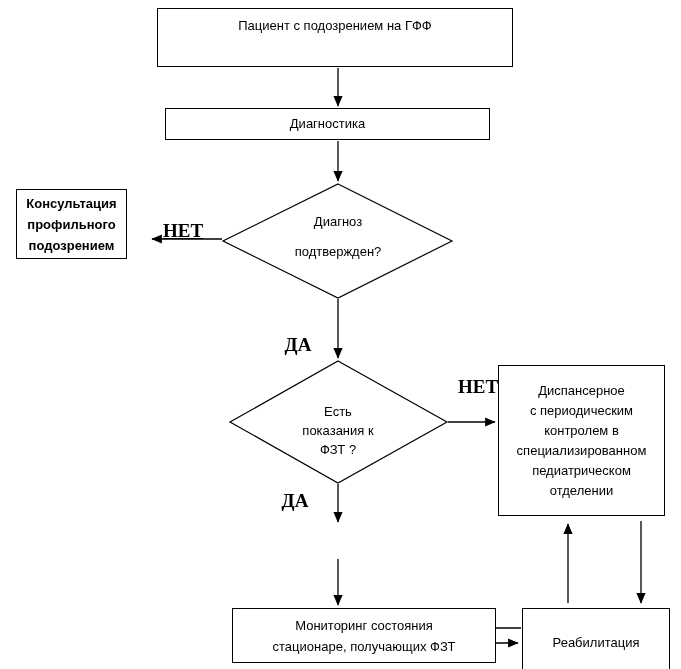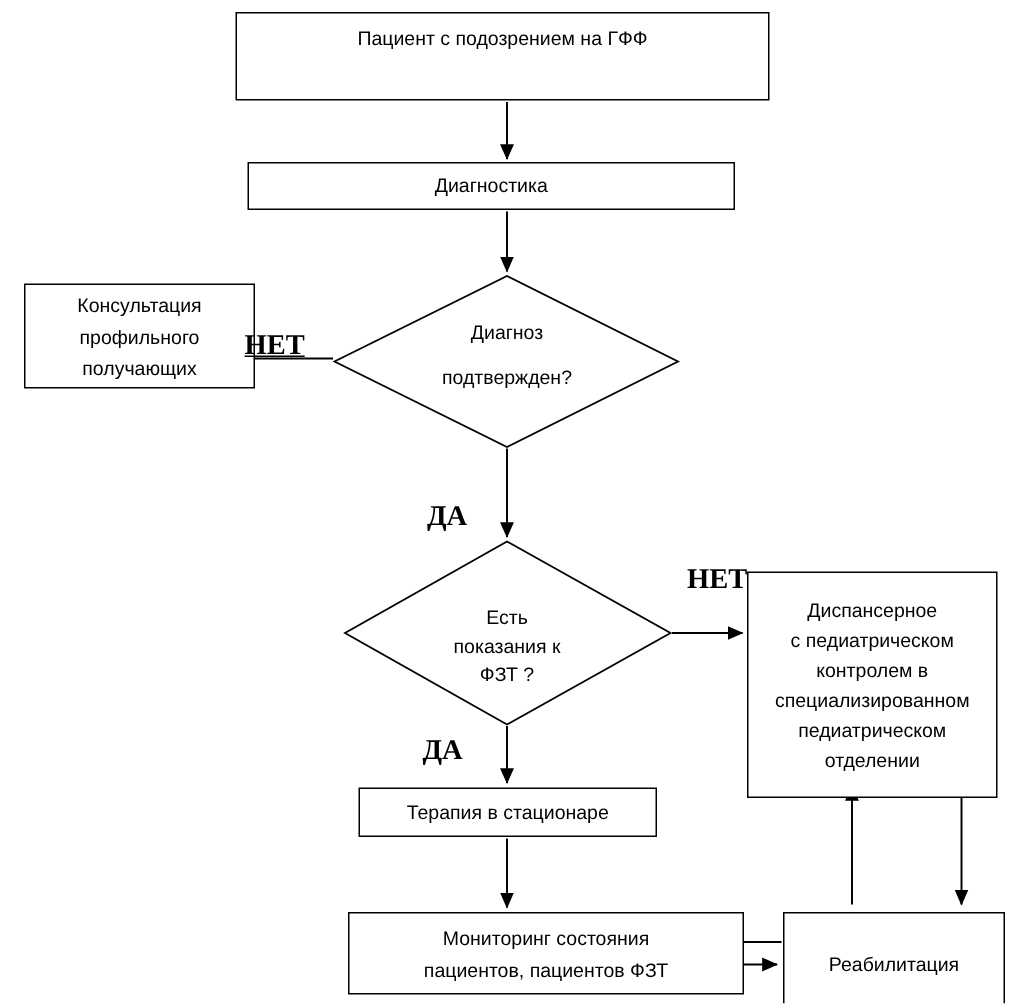--- a/index.html
+++ b/index.html
@@ -94,42 +94,39 @@
   </svg>
 
   <div class="node node-top-align" style="left:157px; top:8px; width:356px; height:59px;">
     <div>Пациент с подозрением на ГФФ</div>
   </div>
 
   <div class="node" style="left:165px; top:108px; width:325px; height:32px;">
     <div>Диагностика</div>
   </div>
 
-  <div class="node lh21" style="left:16px; top:189px; width:154px; height:70px;">
+  <div class="node lh21" style="left:16px; top:189px; width:111px; height:70px;font-weight:bold;">
     <div>Консультация</div>
     <div>профильного</div>
-    <div>получающих</div>
+    <div>подозрением</div>
   </div>
 
-  <div class="node" style="left:498px; top:365px; width:167px; height:151px;margin-top:16px;">
+  <div class="node" style="left:498px; top:365px; width:167px; height:151px;">
     <div>Диспансерное</div>
-    <div>с педиатрическом</div>
+    <div>с периодическим</div>
     <div>контролем в</div>
     <div>специализированном</div>
     <div>педиатрическом</div>
     <div>отделении</div>
   </div>
 
-  <div class="node" style="left:239px; top:525px; width:199px; height:33px;">
-    <div>Терапия в стационаре</div>
-  </div>
 
   <div class="node lh21" style="left:232px; top:608px; width:264px; height:55px;">
     <div>Мониторинг состояния</div>
-    <div>пациентов, пациентов ФЗТ</div>
+    <div>стационаре, получающих ФЗТ</div>
   </div>
 
   <div class="node" style="left:522px; top:608px; width:148px; height:70px;">
     <div>Реабилитация</div>
   </div>
 
   <div class="diamond-text" style="left:238px; top:214px; width:200px;">
     <div>Диагноз</div>
     <div style="height:15px;"></div>
     <div>подтвержден?</div>

